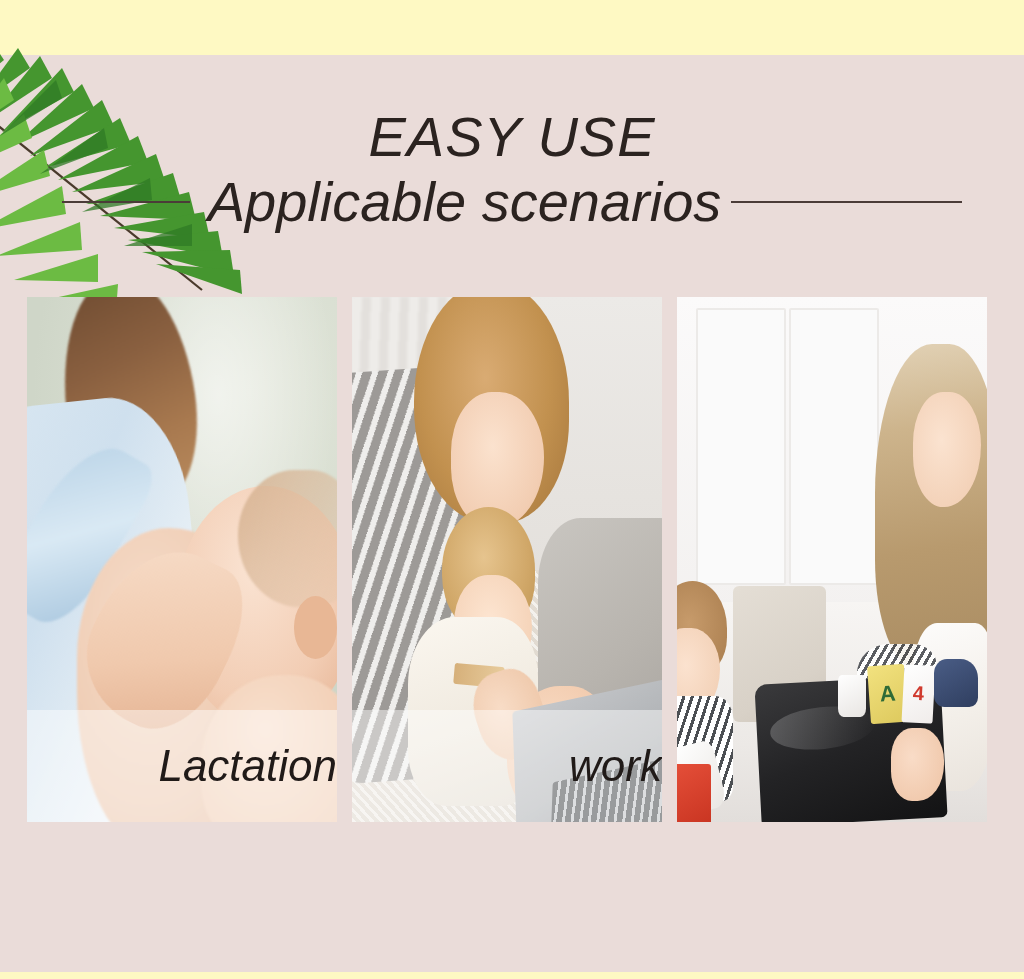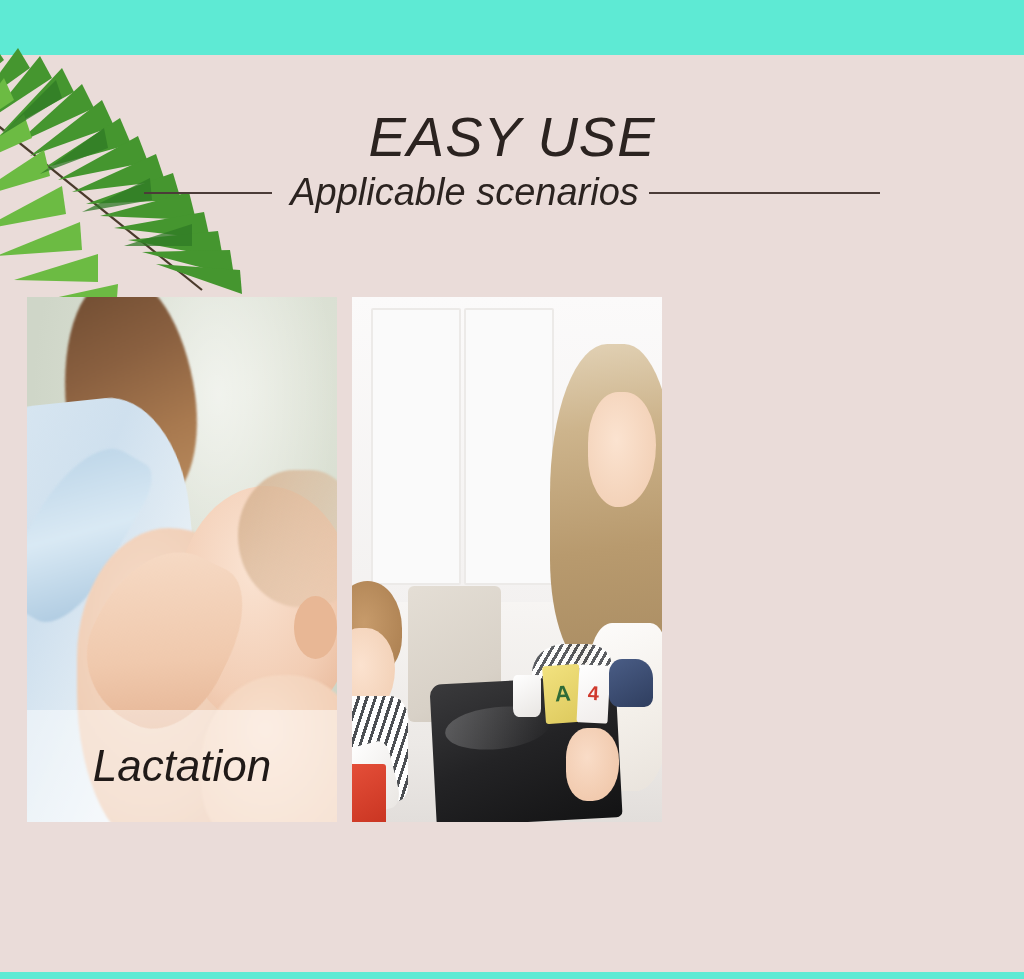--- a/index.html
+++ b/index.html
@@ -9,21 +9,21 @@
     background: #ffffff;
   }
   body {
     font-family: "Liberation Sans", sans-serif;
   }
 
   .canvas {
     position: relative;
     width: 1024px;
     height: 979px;
-    background: #5eead4;
+    background: #fef9c3;
     overflow: hidden;
   }
 
   
   .backdrop {
     position: absolute;
     left: 0;
     top: 55px;
     width: 1024px;
     height: 917px;
@@ -70,21 +70,21 @@
     height: 2px;
     background: #4b3c38;
     flex: 0 0 auto;
   }
   .rule-left  { width: 128px; margin-right: 18px; }
   .rule-right { width: 231px; margin-left: 10px; }
   .title-sub {
     font-family: "Liberation Sans", sans-serif;
     font-style: italic;
     font-weight: 400;
-    font-size: 38px;
+    font-size: 56px;
     color: #2b2320;
     white-space: nowrap;
     line-height: 1.05;
   }
 
   
   .panels {
     position: absolute;
     left: 27px;
     top: 297px;
@@ -108,21 +108,21 @@
   }
   .caption-band {
     position: absolute;
     left: 0;
     right: 0;
     bottom: 0;
     height: 112px;
     background: rgba(255,255,255,0.46);
     display: flex;
     align-items: center;
-    justify-content: center;
+    justify-content: flex-end;
   }
   .caption-text {
     font-family: "Liberation Sans", sans-serif;
     font-style: italic;
     font-weight: 400;
     font-size: 44px;
     color: #201a18;
     line-height: 1;
     white-space: nowrap;
   }
@@ -479,20 +479,42 @@
         <div class="p1-babyhair"></div>
         <div class="p1-babybody"></div>
         <div class="p1-ear"></div>
         <div class="p1-hand"></div>
       </div>
       <div class="caption-band">
         <span class="caption-text">Lactation</span>
       </div>
     </div>
 
+    <div class="panel">
+      <div class="scene">
+        <div class="p2-bg"></div>
+        <div class="p2-curtain"></div>
+        <div class="p2-rug"></div>
+        <div class="p2-couch"></div>
+        <div class="p2-mom-body"></div>
+        <div class="p2-mom-hair"></div>
+        <div class="p2-mom-face"></div>
+        <div class="p2-baby-hair"></div>
+        <div class="p2-baby-face"></div>
+        <div class="p2-baby-onesie"></div>
+        <div class="p2-baby-trim"></div>
+        <div class="p2-baby-legs"></div>
+        <div class="p2-mom-hand"></div>
+        <div class="p2-laptop"></div>
+        <div class="p2-keys"></div>
+      </div>
+      <div class="caption-band">
+        <span class="caption-text">work</span>
+      </div>
+    </div>
 
     <div class="panel">
       <div class="scene">
         <div class="p3-bg"></div>
         <div class="p3-wall-panel-a"></div>
         <div class="p3-wall-panel-b"></div>
         <div class="p3-sofa"></div>
         <div class="p3-pillow"></div>
         <div class="p3-woman-hair"></div>
         <div class="p3-woman-face"></div>

